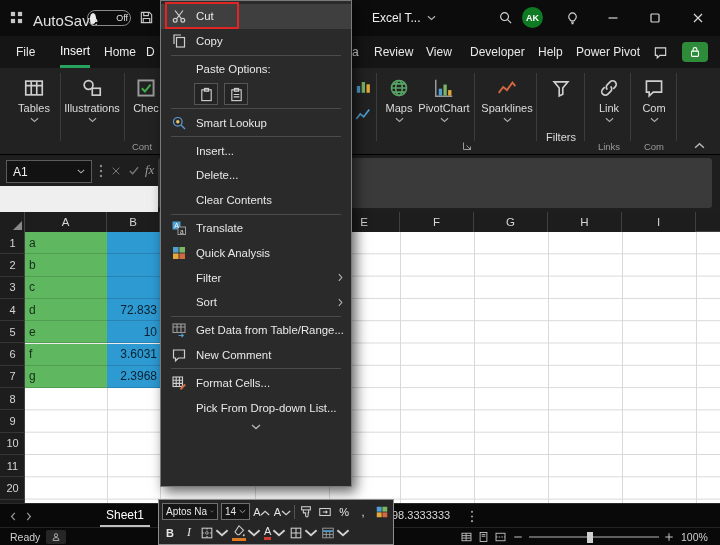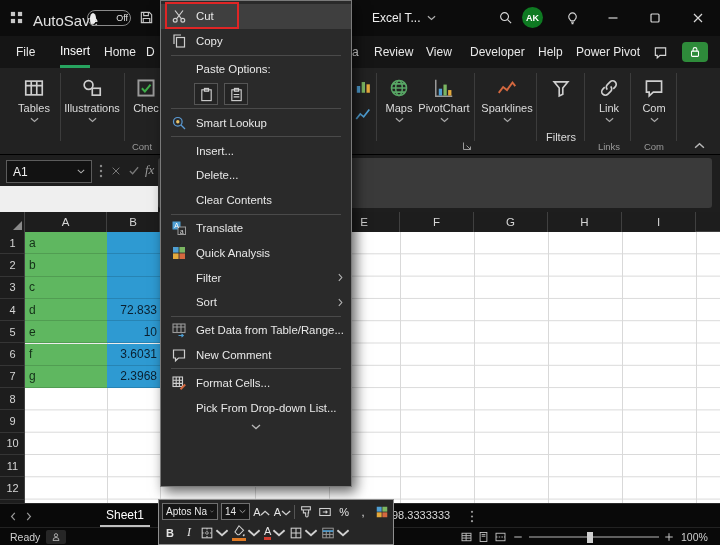--- a/index.html
+++ b/index.html
@@ -425,21 +425,21 @@
         <div class="rhdr" data-interactable="true" style="top: 22.3px;">2</div>
         <div class="rhdr" data-interactable="true" style="top: 44.6px;">3</div>
         <div class="rhdr" data-interactable="true" style="top: 66.9px;">4</div>
         <div class="rhdr" data-interactable="true" style="top: 89.2px;">5</div>
         <div class="rhdr" data-interactable="true" style="top: 111.5px;">6</div>
         <div class="rhdr" data-interactable="true" style="top: 133.8px;">7</div>
         <div class="rhdr" data-interactable="true" style="top: 156.1px;">8</div>
         <div class="rhdr" data-interactable="true" style="top: 178.4px;">9</div>
         <div class="rhdr" data-interactable="true" style="top: 200.7px;">10</div>
         <div class="rhdr" data-interactable="true" style="top: 223px;">11</div>
-        <div class="rhdr" data-interactable="true" style="top: 245.3px;">12</div>
+        <div class="rhdr" data-interactable="true" style="top: 245.3px;">20</div>
         <div class="rhdr" data-interactable="true" style="top: 267.6px;">13</div>
       </div>
     <div id="grid" data-interactable="true">
         <div class="vline" data-interactable="false" style="left: 82px;"></div>
         <div class="vline" data-interactable="false" style="left: 135px;"></div>
         <div class="vline" data-interactable="false" style="left: 230px;"></div>
         <div class="vline" data-interactable="false" style="left: 304px;"></div>
         <div class="vline" data-interactable="false" style="left: 375px;"></div>
         <div class="vline" data-interactable="false" style="left: 449px;"></div>
         <div class="vline" data-interactable="false" style="left: 523px;"></div>

